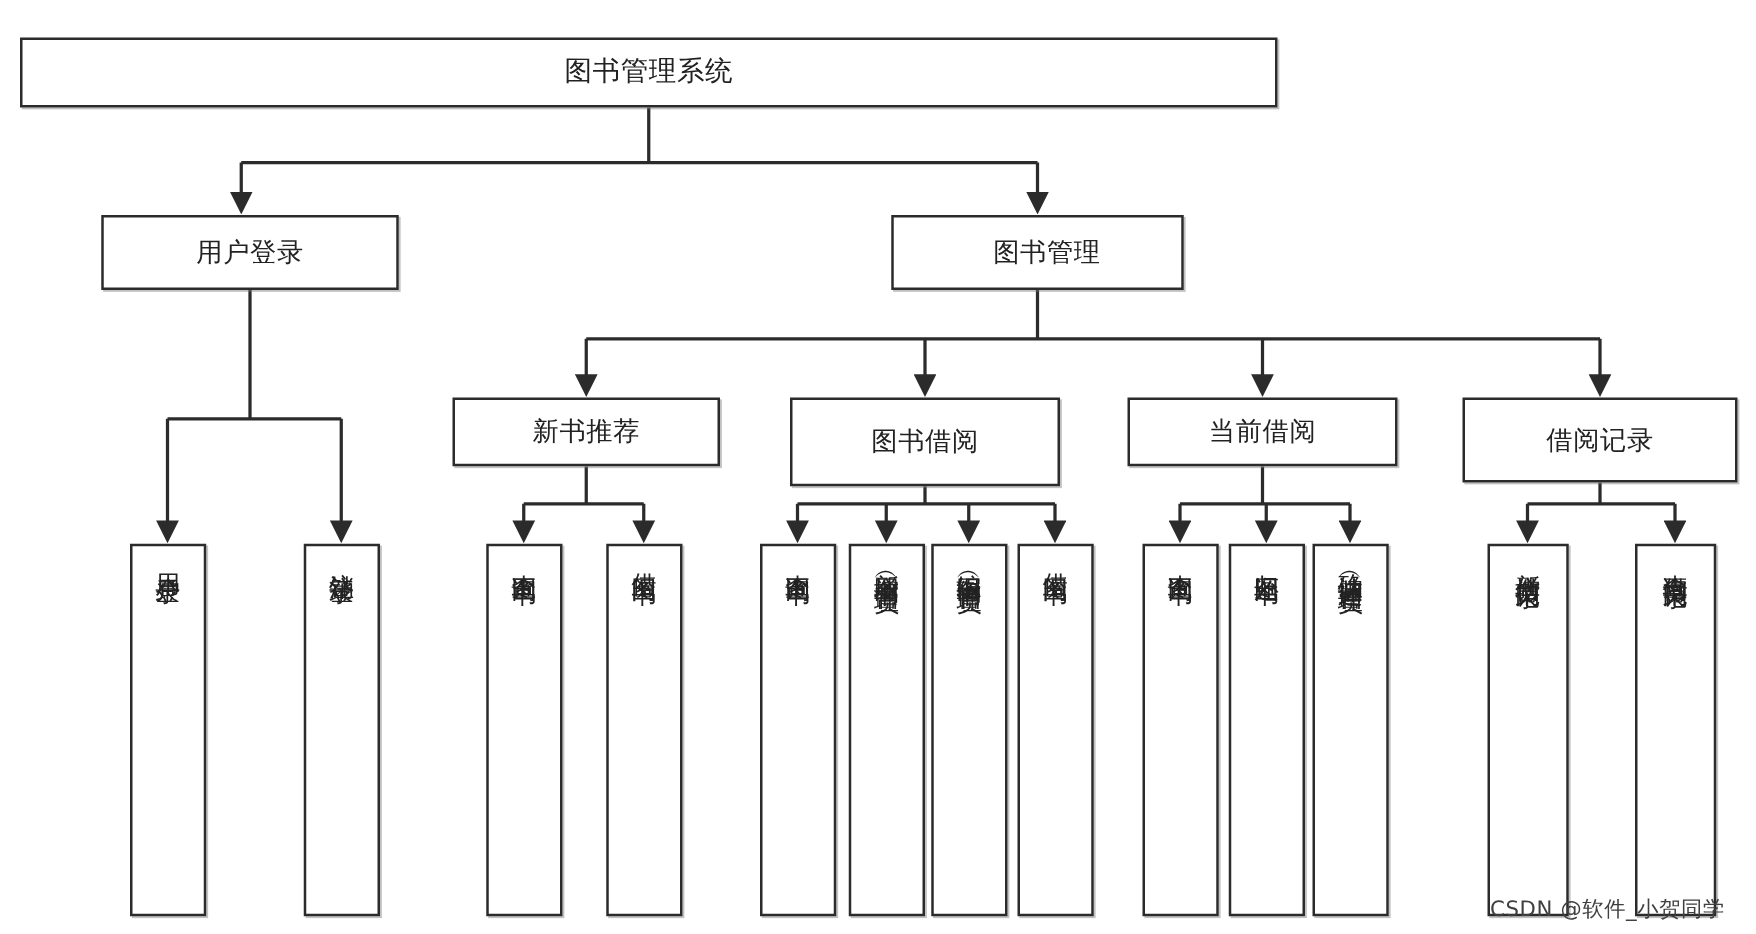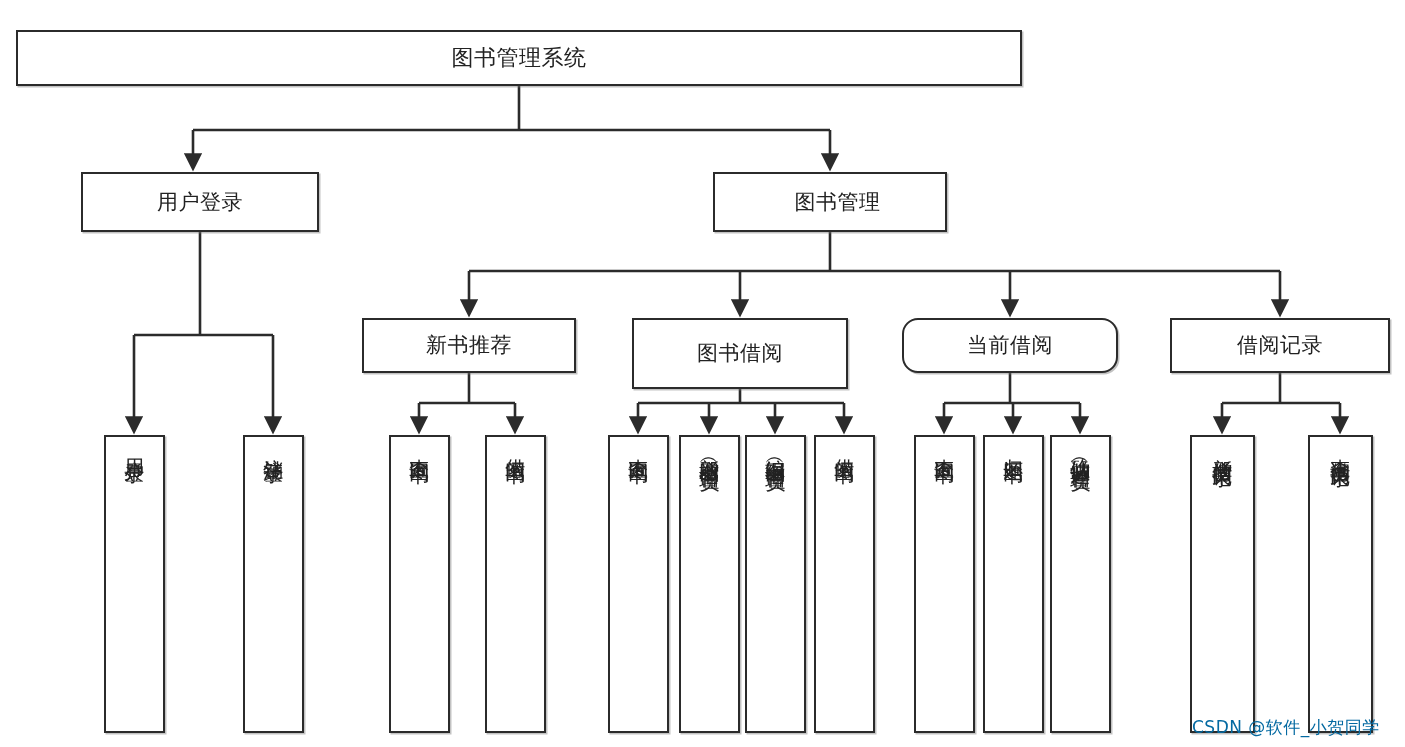--- a/index.html
+++ b/index.html
@@ -56,21 +56,21 @@
     writing-mode: vertical-rl;
     text-orientation: upright;
     font-size: 20px;
     line-height: 1.12;
     letter-spacing: 2px;
     white-space: normal;
   }
   .watermark {
     position: absolute;
     font-size: 17px;
-    color: #0369a1;
+    color: #404040;
     letter-spacing: 0.5px;
     white-space: nowrap;
     user-select: none;
   }
 </style>
 </head>
 <body>
 
 <div id="canvas">
   <svg id="edges" viewBox="0 0 1405 747" width="1405" height="747" aria-hidden="true">
@@ -125,24 +125,24 @@
       </div>
       <div class="node mid" style="left: 713px; top: 172px; width: 234px; height: 60px; padding-left: 15px;">
         <span class="label">图书管理</span>
       </div>
       <div class="node mid" style="left: 362px; top: 318px; width: 214px; height: 55px;">
         <span class="label">新书推荐</span>
       </div>
       <div class="node mid" style="left: 632px; top: 318px; width: 216px; height: 71px;">
         <span class="label">图书借阅</span>
       </div>
-      <div class="node mid" style="left: 902px; top: 318px; width: 216px; height: 55px; border-radius: 16px;">
+      <div class="node mid" style="left: 902px; top: 318px; width: 216px; height: 55px;">
         <span class="label">当前借阅</span>
       </div>
-      <div class="node mid" style="left: 1170px; top: 318px; width: 220px; height: 55px;">
+      <div class="node mid" style="left: 1170px; top: 318px; width: 220px; height: 68px;">
         <span class="label">借阅记录</span>
       </div>
       <div class="node leaf" style="left: 104px; top: 435px; width: 61px; height: 298px;">
         <span class="label">用户登录</span>
       </div>
       <div class="node leaf" style="left: 243px; top: 435px; width: 61px; height: 298px;">
         <span class="label">注销登录</span>
       </div>
       <div class="node leaf" style="left: 389px; top: 435px; width: 61px; height: 298px;">
         <span class="label">查询图书</span>

